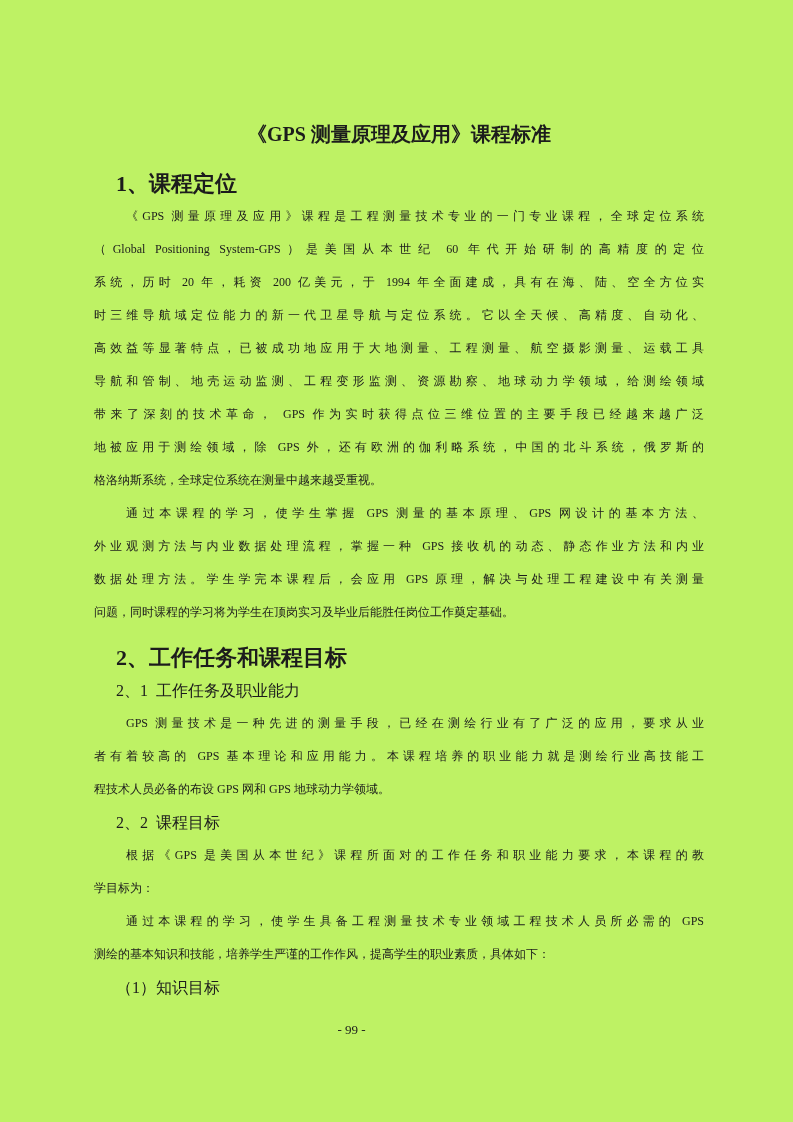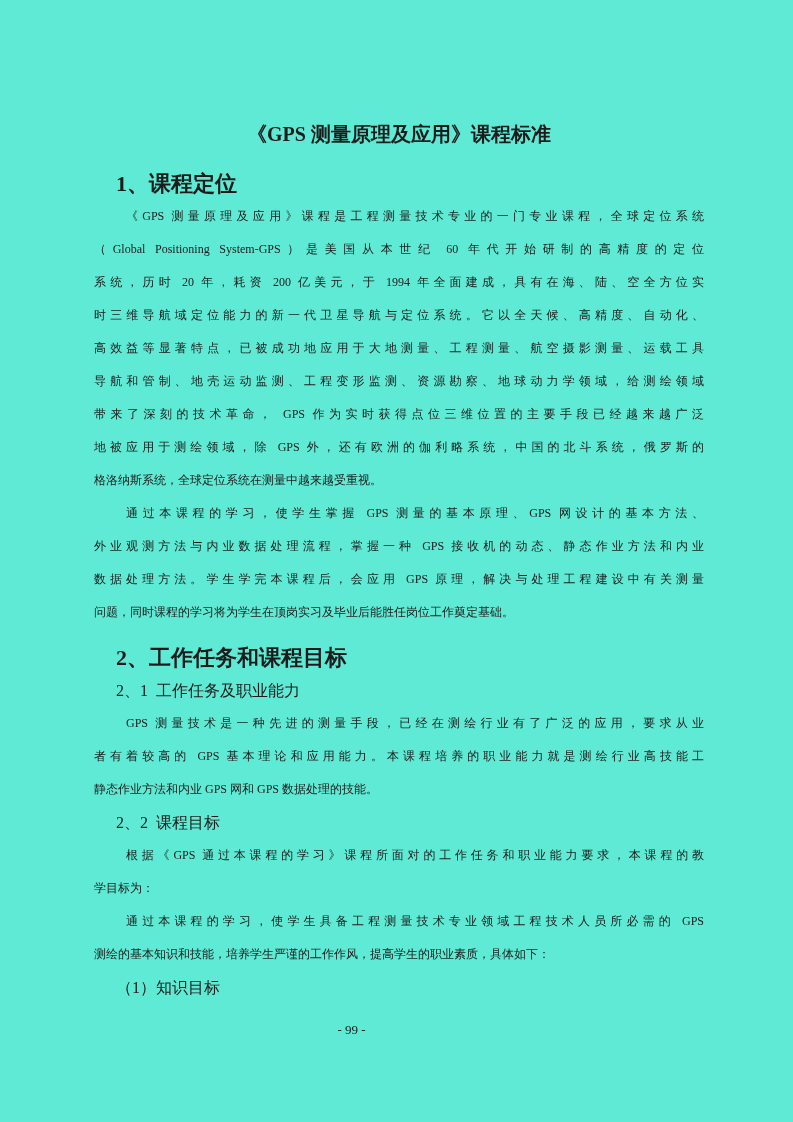--- a/index.html
+++ b/index.html
@@ -4,21 +4,21 @@
 <style>
   html, body {
     margin: 0;
     padding: 0;
     background: #ffffff;
   }
   .page {
     position: relative;
     width: 793px;
     height: 1122px;
-    background: #5eead4;
+    background: #bef264;
     overflow: hidden;
     font-family: "Liberation Serif", "DejaVu Serif", serif;
     color: #1c1c1c;
   }
   .content {
     position: absolute;
     left: 94px;
     top: 118px;
     width: 610px;
   }
@@ -97,27 +97,27 @@
       <div class="line last">问题，同时课程的学习将为学生在顶岗实习及毕业后能胜任岗位工作奠定基础。</div>
     </div>
 
     <div class="h-main mt4">2、工作任务和课程目标</div>
 
     <div class="sub">2、1  工作任务及职业能力</div>
 
     <div class="para">
       <div class="line first">GPS 测量技术是一种先进的测量手段，已经在测绘行业有了广泛的应用，要求从业</div>
       <div class="line">者有着较高的 GPS 基本理论和应用能力。本课程培养的职业能力就是测绘行业高技能工</div>
-      <div class="line last">静态作业方法和内业 GPS 网和 GPS 数据处理的技能。</div>
+      <div class="line last">程技术人员必备的布设 GPS 网和 GPS 地球动力学领域。</div>
     </div>
 
     <div class="sub">2、2  课程目标</div>
 
     <div class="para">
-      <div class="line first">根据《GPS 通过本课程的学习》课程所面对的工作任务和职业能力要求，本课程的教</div>
+      <div class="line first">根据《GPS 是美国从本世纪》课程所面对的工作任务和职业能力要求，本课程的教</div>
       <div class="line last">学目标为：</div>
     </div>
 
     <div class="para">
       <div class="line first">通过本课程的学习，使学生具备工程测量技术专业领域工程技术人员所必需的 GPS</div>
       <div class="line last">测绘的基本知识和技能，培养学生严谨的工作作风，提高学生的职业素质，具体如下：</div>
     </div>
 
     <div class="sub">（1）知识目标</div>
 

